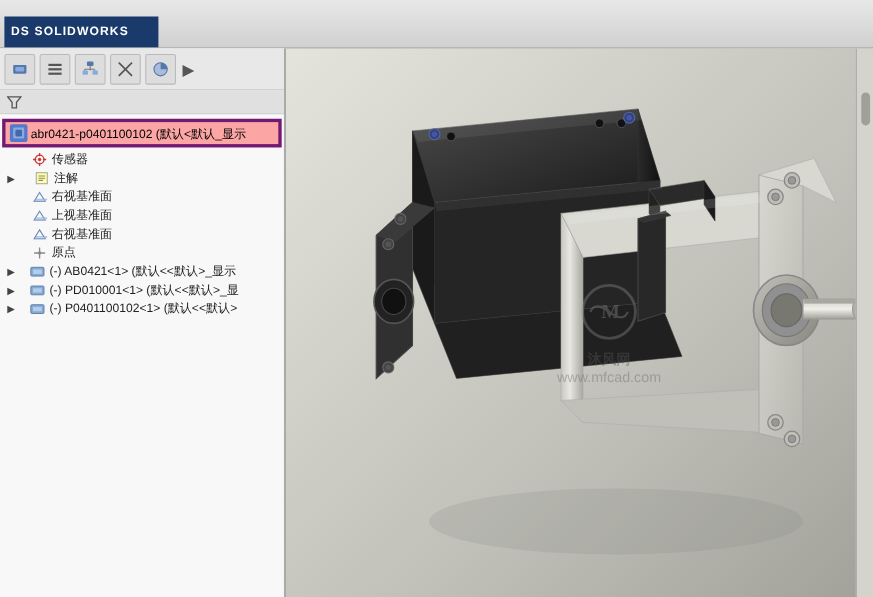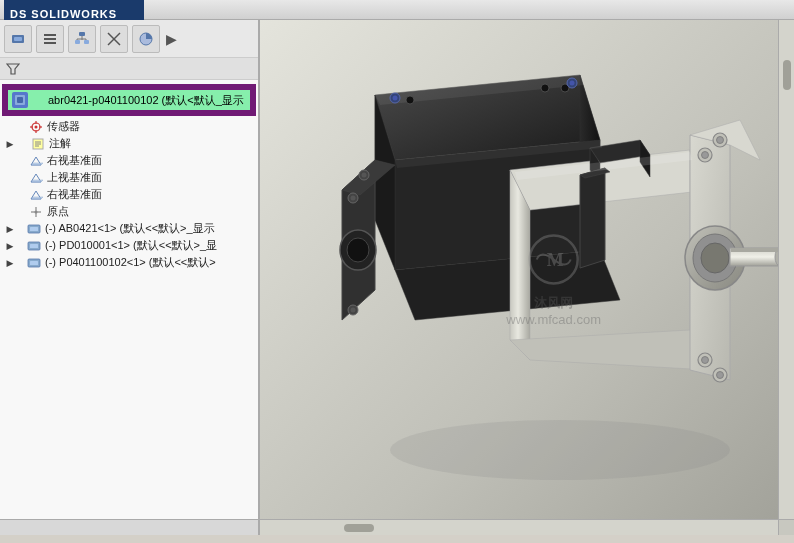--- a/index.html
+++ b/index.html
@@ -1,24 +1,24 @@
 <!DOCTYPE html>
 <html><head>
   <meta charset="utf-8">
   <style>
     * { margin: 0; padding: 0; box-sizing: border-box; }
     body { width: 794px; height: 543px; overflow: hidden; font-family: 'Microsoft YaHei', Arial, sans-serif; font-size: 12px; background: #d4d0c8; }
 
     
     .top-bar {
-      height: 20px;
+      height: 44px;
       background: linear-gradient(to bottom, #e8e8e8, #d0d0d0);
       border-bottom: 1px solid #aaa;
       display: flex;
-      align-items: flex-start;
+      align-items: flex-end;
       padding: 0 4px;
     }
     .logo-area {
       width: 140px;
       height: 28px;
       background: #1a3a6b;
       display: flex;
       align-items: center;
       padding: 0 6px;
     }
@@ -87,23 +87,23 @@
     .tree-area {
       flex: 1;
       overflow-y: auto;
       padding: 2px 0;
       background: #f8f8f8;
     }
     .tree-root {
       padding: 2px 4px;
       display: flex;
       align-items: center;
-      gap: 20px;
-      background: #86efac;
-      border: 6px solid #701a75;
+      gap: 3px;
+      background: #fca5a5;
+      border: 3px solid #701a75;
       margin: 2px 2px;
       font-size: 11px;
       cursor: pointer;
     }
     .tree-root-icon {
       width: 16px;
       height: 16px;
       background: #5577cc;
       border-radius: 2px;
       display: flex;

